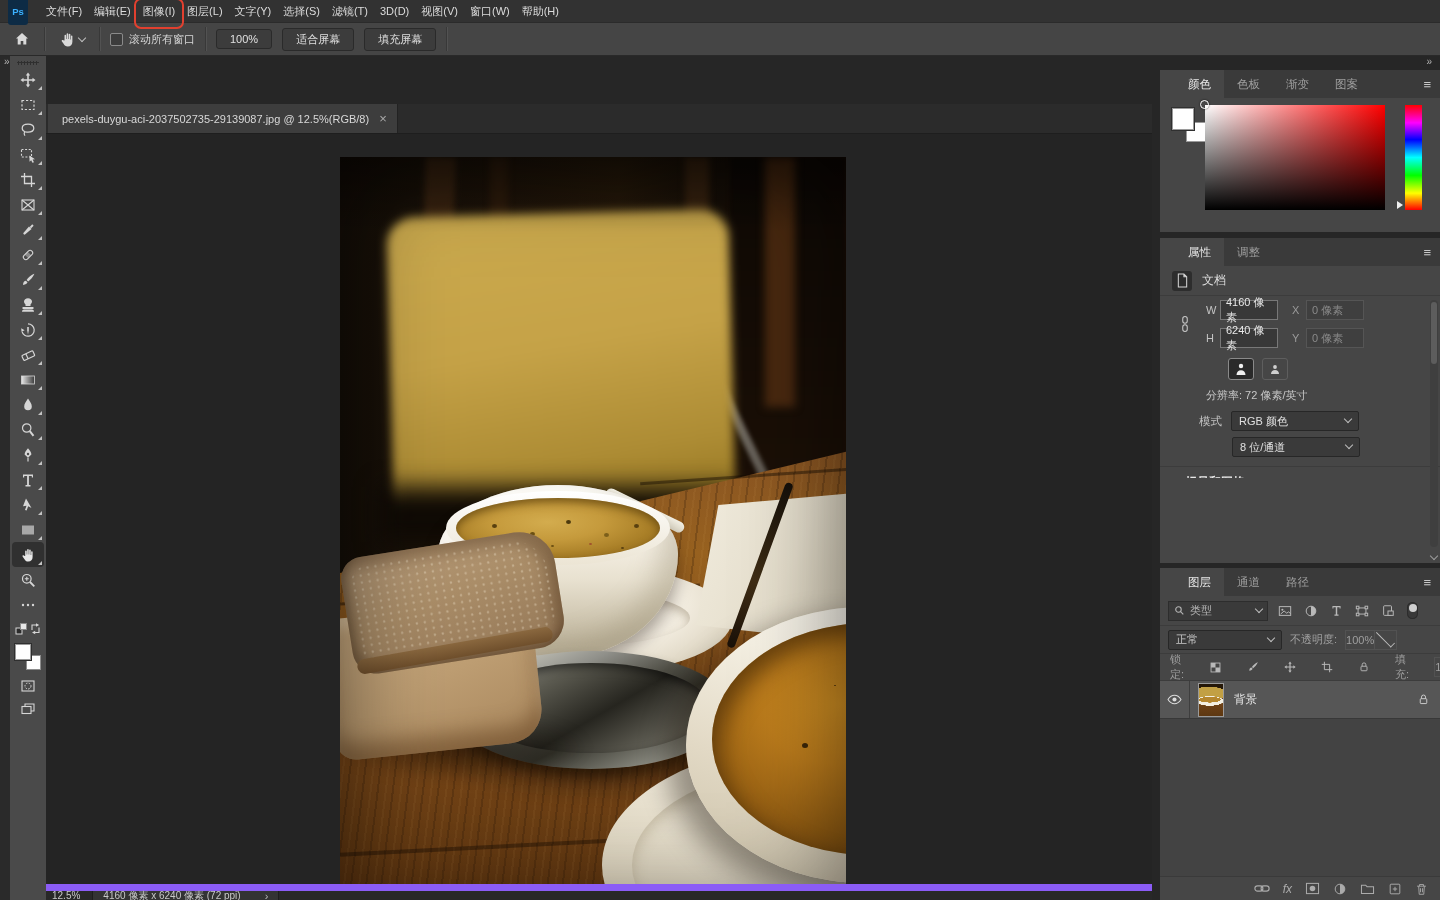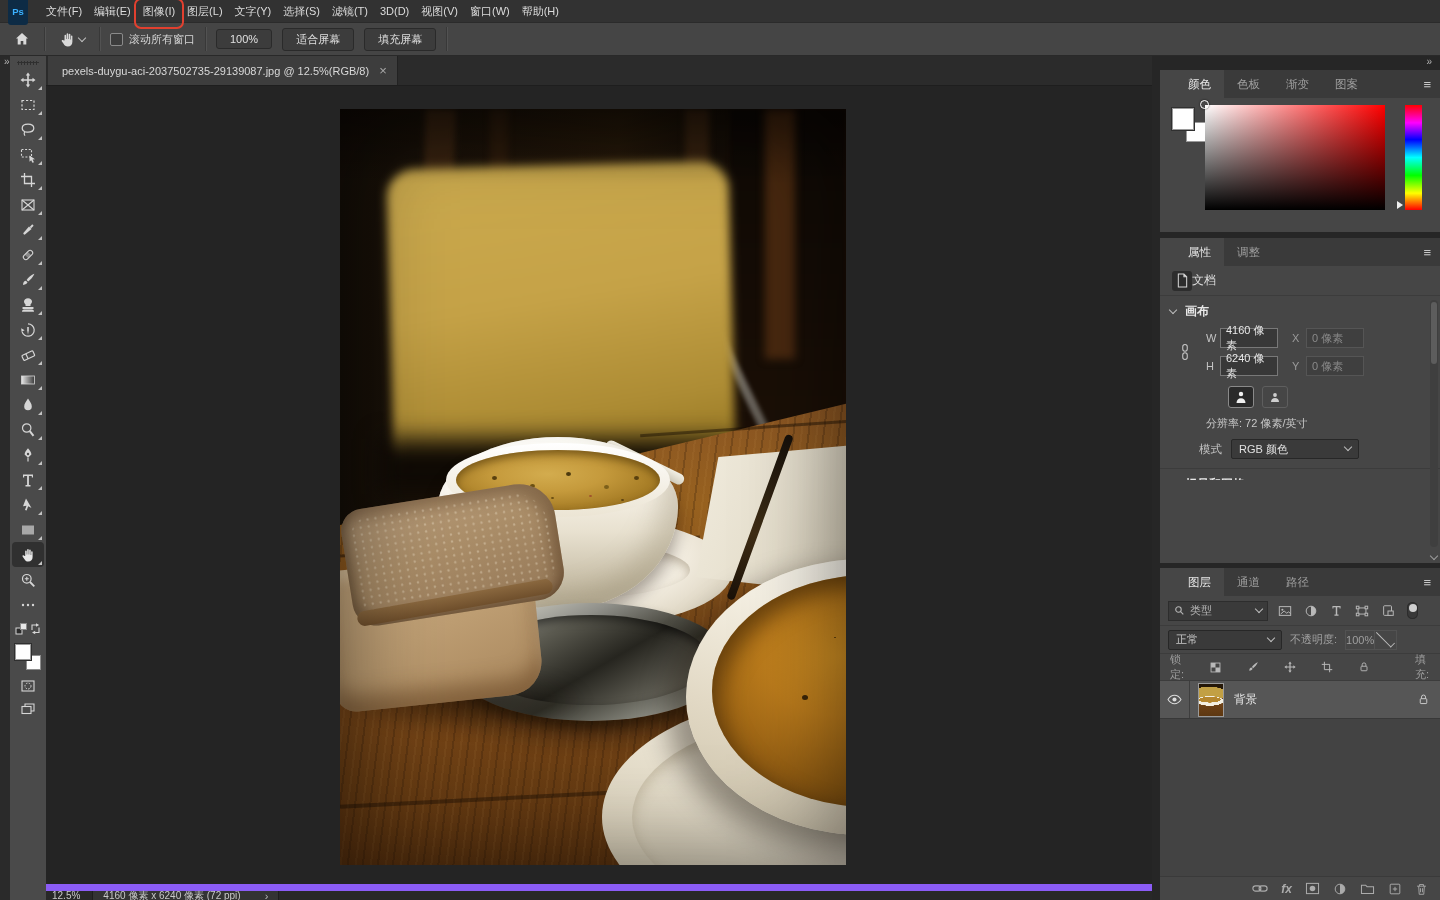--- a/index.html
+++ b/index.html
@@ -44,21 +44,21 @@
   .tool.flyout::after { content:""; position:absolute; right:2px; bottom:2px; width:0; height:0;
     border-style:solid; border-width:0 0 4px 4px; border-color:transparent transparent #c4c4c4 transparent; }
   .tool.selected { background:#303030; }
   .tool-misc { width:36px; display:flex; justify-content:center; padding:4px 0; color:#d6d6d6; }
   .swatch-box { position:relative; width:26px; height:26px; }
   .swatch-bg { position:absolute; right:0; bottom:0; width:15px; height:15px; background:#fff; border:1px solid #8d8d8d; }
   .swatch-fg { position:absolute; left:0; top:0; width:16px; height:16px; background:#fff;
     border:1px solid #9a9a9a; box-shadow:0 0 0 1px #2f2f2f; }
 
   
-  .canvas-wrap { flex:1; display:flex; flex-direction:column; background:#242424; min-width:0; }
+  .canvas-wrap { flex:1; display:flex; flex-direction:column; background:#242424; min-width:0;margin-top:48px; }
   .doc-tabbar { height:30px; background:#2b2b2b; display:flex; border-bottom:1px solid #1e1e1e; }
   .doc-tab { margin-left:2px; background:#3d3d3d; color:#d8d8d8; font-size:11px; display:flex;
     align-items:center; gap:10px; padding:0 10px 0 14px; border-right:1px solid #222; }
   .doc-close { color:#a9a9a9; font-size:13px; }
   .canvas { flex:1; position:relative; overflow:hidden; background:#242424; }
   .statusbar { height:16px; background:#282828; border-top:7px solid #8b5cf6; display:flex;
     align-items:center; font-size:10px; color:#c8c8c8; }
   .status-zoom { padding:0 12px 0 6px; }
   .status-dims { background:#333333; height:100%; display:flex; align-items:center; gap:24px;
     padding:0 10px; border-left:1px solid #1d1d1d; border-right:1px solid #1d1d1d; }
@@ -86,21 +86,21 @@
     background:linear-gradient(to top,#000,rgba(0,0,0,0)), linear-gradient(to right,#fff,#f00); }
   .sat-picker { position:absolute; left:-5px; top:-5px; width:9px; height:9px; border-radius:50%;
     border:1.5px solid #fff; box-shadow:0 0 2px rgba(0,0,0,.8); }
   .hue-bar { position:absolute; left:245px; top:7px; width:17px; height:105px;
     background:linear-gradient(to bottom,#f00 0%,#f0f 17%,#00f 33%,#0ff 50%,#0f0 67%,#ff0 84%,#f00 100%); }
   .hue-slider { position:absolute; left:237px; top:103px; width:0; height:0;
     border-top:4px solid transparent; border-bottom:4px solid transparent; border-left:6px solid #efefef; }
 
   
   .props-panel { height:325px; margin-bottom:5px; position:relative; overflow:hidden; }
-  .doc-row { height:30px; display:flex; align-items:center; padding:0 12px;
+  .doc-row { height:30px; display:flex; align-items:center; gap:10px; padding:0 12px;
     border-bottom:1px solid #3c3c3c; color:#dedede; font-size:12px; }
   .doc-icon { width:20px; height:20px; background:#2d2d2d; border-radius:3px; display:flex;
     align-items:center; justify-content:center; color:#d6d6d6; }
   .sec-head { display:flex; align-items:center; gap:9px; padding:7px 10px 4px; color:#e8e8e8;
     font-size:12px; font-weight:bold; }
   .dims { position:relative; }
   .dim-row { display:flex; align-items:center; height:28px; padding-left:46px; font-size:11px; }
   .dim-label { color:#c4c4c4; width:14px; }
   .dim-input { width:58px; height:20px; background:#383838; border:1px solid #787878;
     color:#e8e8e8; display:flex; align-items:center; padding:0 5px; }
@@ -159,21 +159,21 @@
   .thumb { width:26px; height:34px; margin:0 10px 0 8px; border:1px solid #9a9a9a;
     background:
       radial-gradient(ellipse 46% 9% at 45% 49%, #b5872f 98%, transparent 100%),
       radial-gradient(ellipse 58% 15% at 45% 53%, #f3efe2 98%, transparent 100%),
       radial-gradient(ellipse 72% 22% at 42% 30%, #c2a044 98%, transparent 100%),
       linear-gradient(#241708 0 32%, #7a4a1c 32%, #5d3711 100%); }
   .layer-name { color:#e4e4e4; font-size:11.5px; }
   .layer-lock { margin-left:auto; margin-right:10px; color:#cccccc; }
   .layers-footer { height:24px; border-top:1px solid #3a3a3a; display:flex; align-items:center;
     justify-content:flex-end; gap:13px; padding:0 12px; color:#ababab; }
-  .fx-label { font-style:italic; font-size:12px; font-weight:bold; color:#ababab; }
+  .fx-label { font-style:italic; font-size:12px; font-weight:normal; color:#ababab; }
 
   
   .photo { position:absolute; left:294px; top:23px; width:506px; height:756px; overflow:hidden;
     background:#15100a; }
   .photo > div { position:absolute; }
   .ph-bg { inset:0; background:linear-gradient(90deg,#140e07,#1f1409 30%,#281a0a 55%,#170f07 75%,#200f04); }
   .ph-darkR { left:390px; top:0; width:116px; height:345px; background:linear-gradient(#0e0905,#1c1007); filter:blur(2px); }
   .ph-post1 { left:84px; top:0; width:30px; height:108px; background:#3c2511; filter:blur(3px); transform:rotate(2deg); }
   .ph-post2 { left:150px; top:0; width:18px; height:80px; background:#301d0c; filter:blur(3px); }
   .ph-post3 { left:345px; top:0; width:24px; height:95px; background:#3a2410; filter:blur(3px); }
@@ -573,24 +573,20 @@
         <span class="burger">≡</span>
       </div>
       <div class="doc-row">
         <span class="doc-icon">
           <svg width="13" height="15" viewBox="0 0 14 16" fill="none" stroke="currentColor" stroke-width="1.1">
               <path d="M2.5 1 H8.5 L11.5 4 V15 H2.5 Z M8.5 1 V4 H11.5"></path>
             </svg>
         </span>
         <span>文档</span>
       </div>
-      <div class="sec-head">
-        <span class="css-chevron"></span>
-        <span>画布</span>
-      </div>
       <div class="dims">
         <span class="link-icon">
           <svg width="12" height="22" viewBox="0 0 16 22" fill="none" stroke="currentColor" stroke-width="1.4">
               <rect x="5" y="1" width="6" height="9" rx="3"></rect>
               <rect x="5" y="12" width="6" height="9" rx="3"></rect>
             </svg>
         </span>
         <div class="dim-row">
           <span class="dim-label">W</span>
           <span class="dim-input">4160 像素</span>
@@ -619,20 +615,26 @@
         </span>
       </div>
       <div class="res-row">分辨率: 72 像素/英寸</div>
       <div class="mode-row">
         <span>模式</span>
         <span class="dropdown">
           <span>RGB 颜色</span>
           <span class="css-chevron"></span>
         </span>
       </div>
+      <div class="mode-row indent">
+        <span class="dropdown">
+          <span>8 位/通道</span>
+          <span class="css-chevron"></span>
+        </span>
+      </div>
       <div class="p-divider"></div>
       <div class="clipped-head">
         <div class="sec-head">
           <span class="css-chevron"></span>
           <span>标尺和网格</span>
         </div>
       </div>
       <div class="pscroll">
           <span class="pscroll-thumb"></span>
         </div>
@@ -719,21 +721,21 @@
             <svg width="12" height="12" viewBox="0 0 16 16" fill="none" stroke="currentColor" stroke-width="1.3">
               <path d="M4.5 1 V11.5 H15 M1 4.5 H11.5 V15"></path>
             </svg>
           </span>
         <span class="lk">
             <svg width="12" height="12" viewBox="0 0 16 16" fill="none" stroke="currentColor" stroke-width="1.2">
               <rect x="4" y="7" width="8" height="6" rx="1"></rect>
               <path d="M5.5 7 V5 a2.5 2.5 0 0 1 5 0 V7"></path>
             </svg>
           </span>
-        <span style="margin-left:20px">填充:</span>
+        <span style="margin-left:0">填充:</span>
         <span class="val-box">
           <span>100%</span>
           <span class="vb-arrow">
               <span class="css-chevron"></span>
             </span>
         </span>
       </div>
       <div class="layer-list">
         <div class="layer-row">
           <span class="eye-cell">

